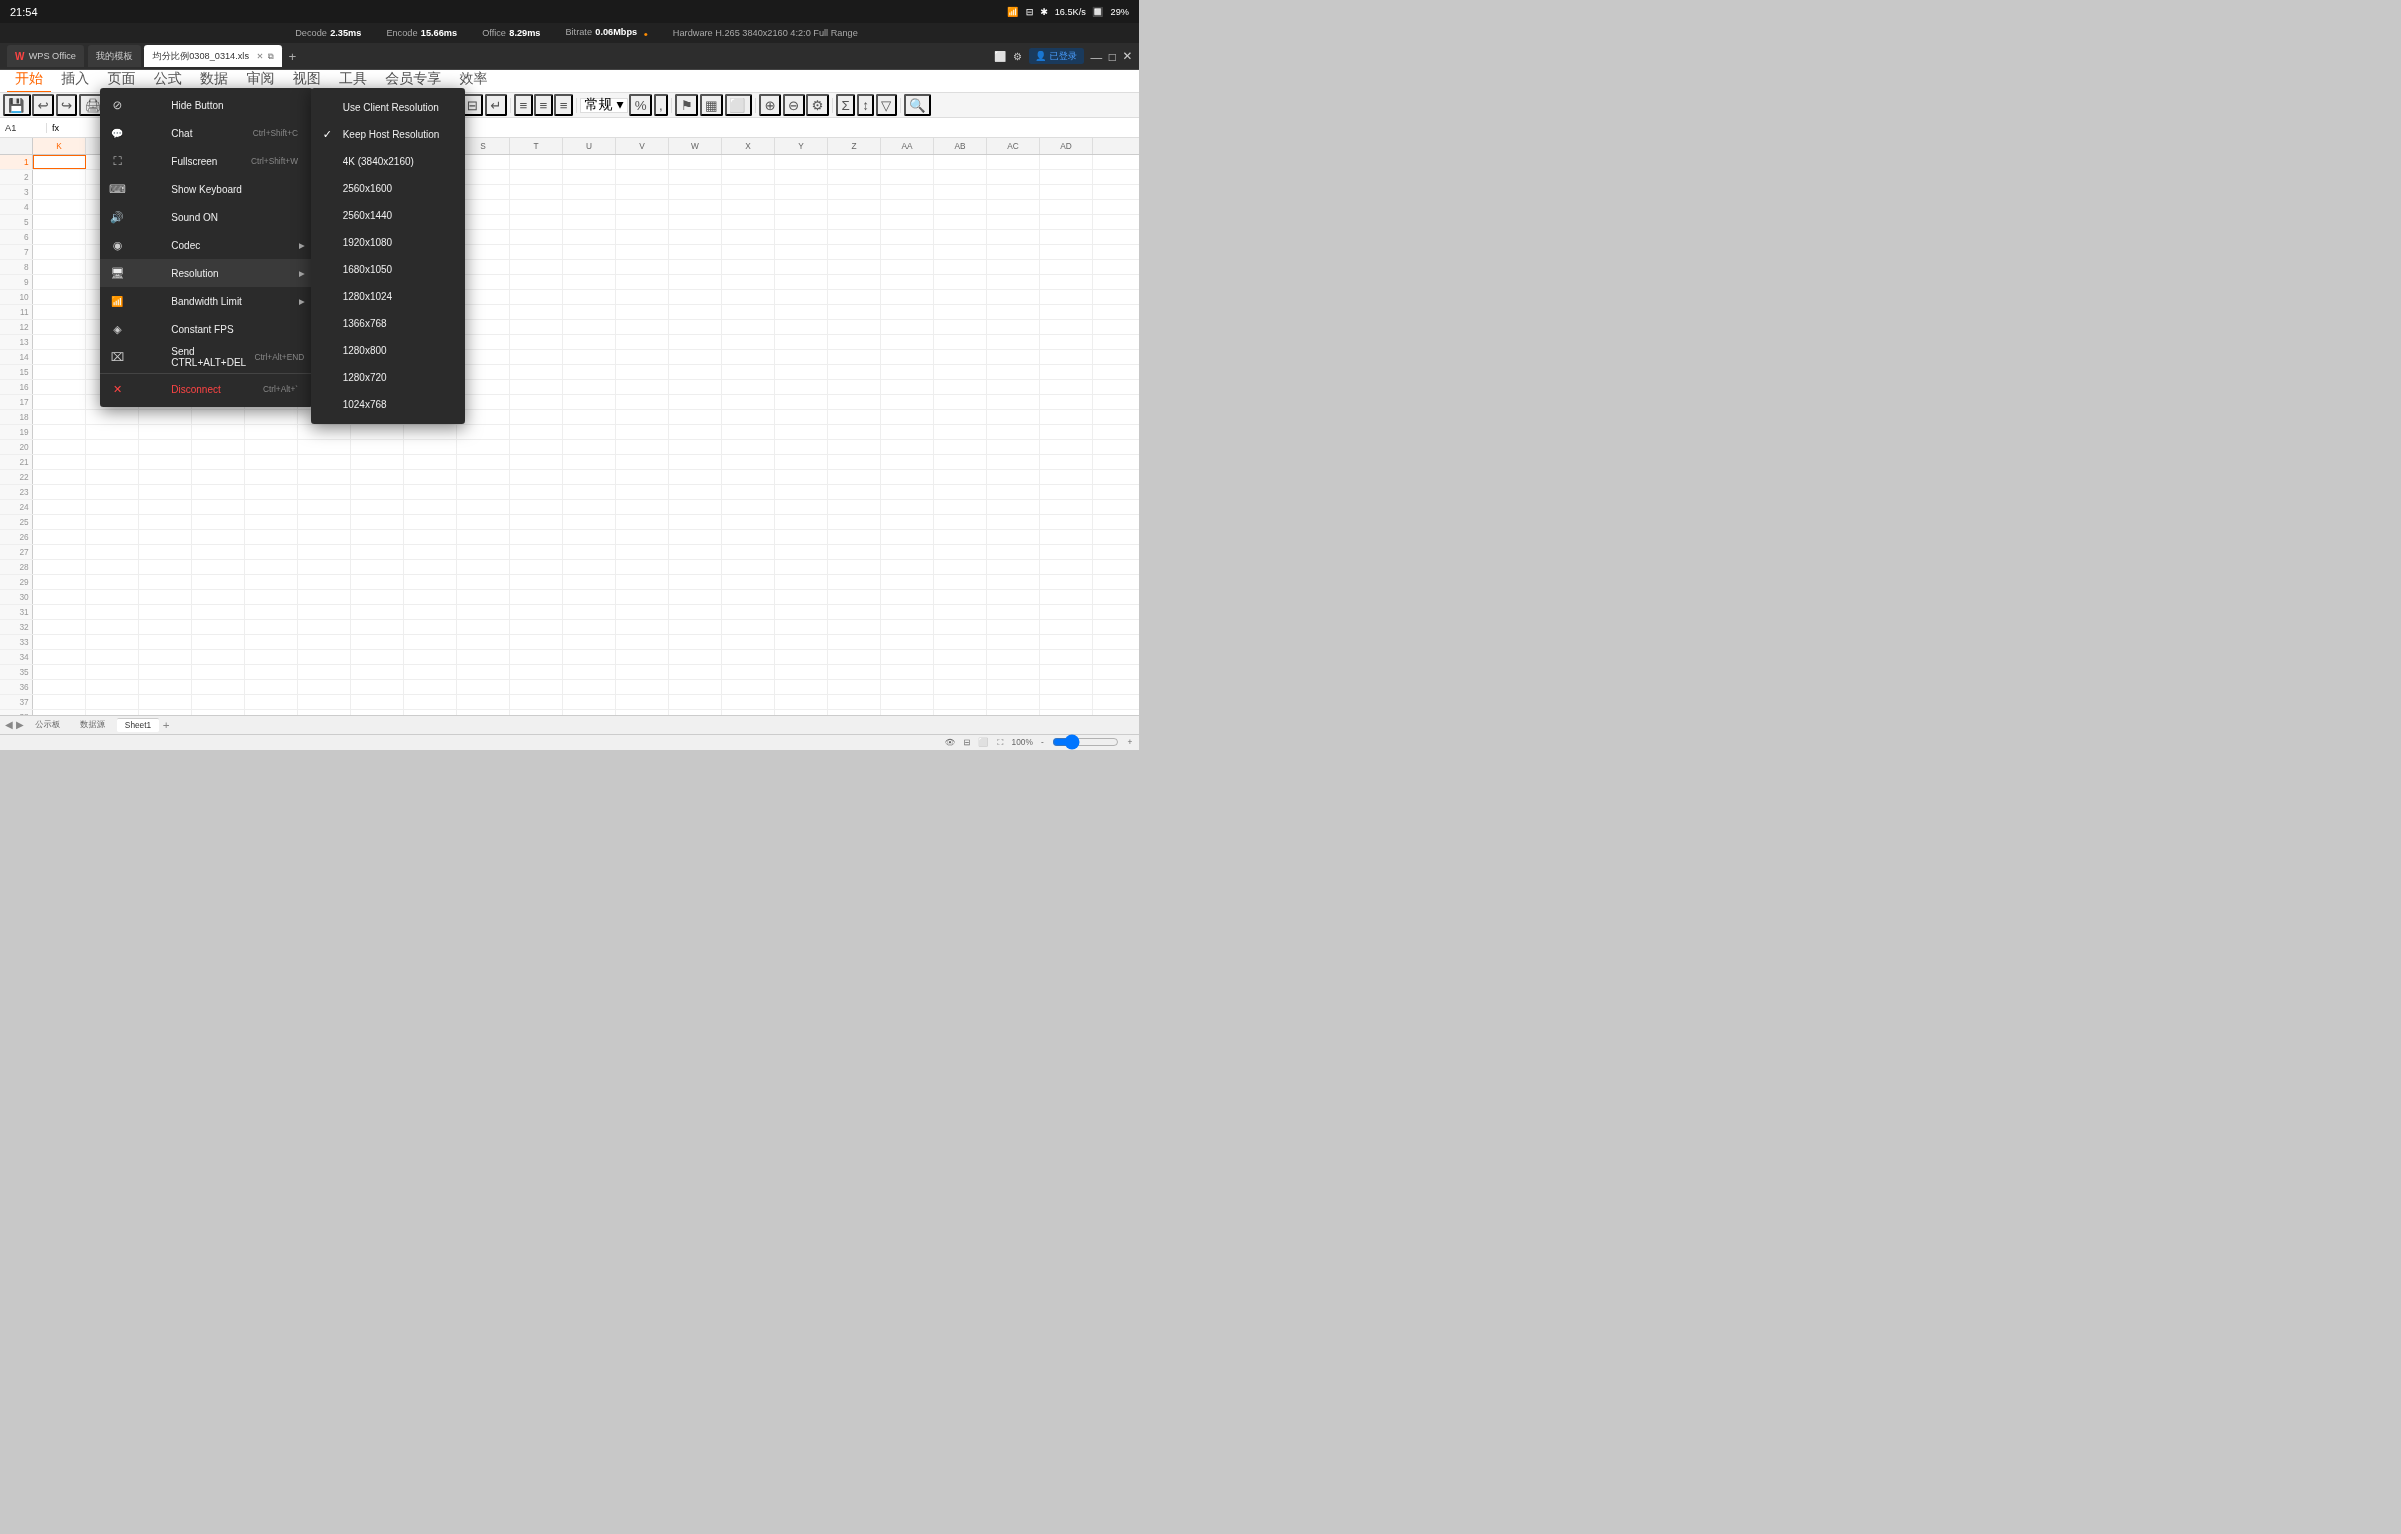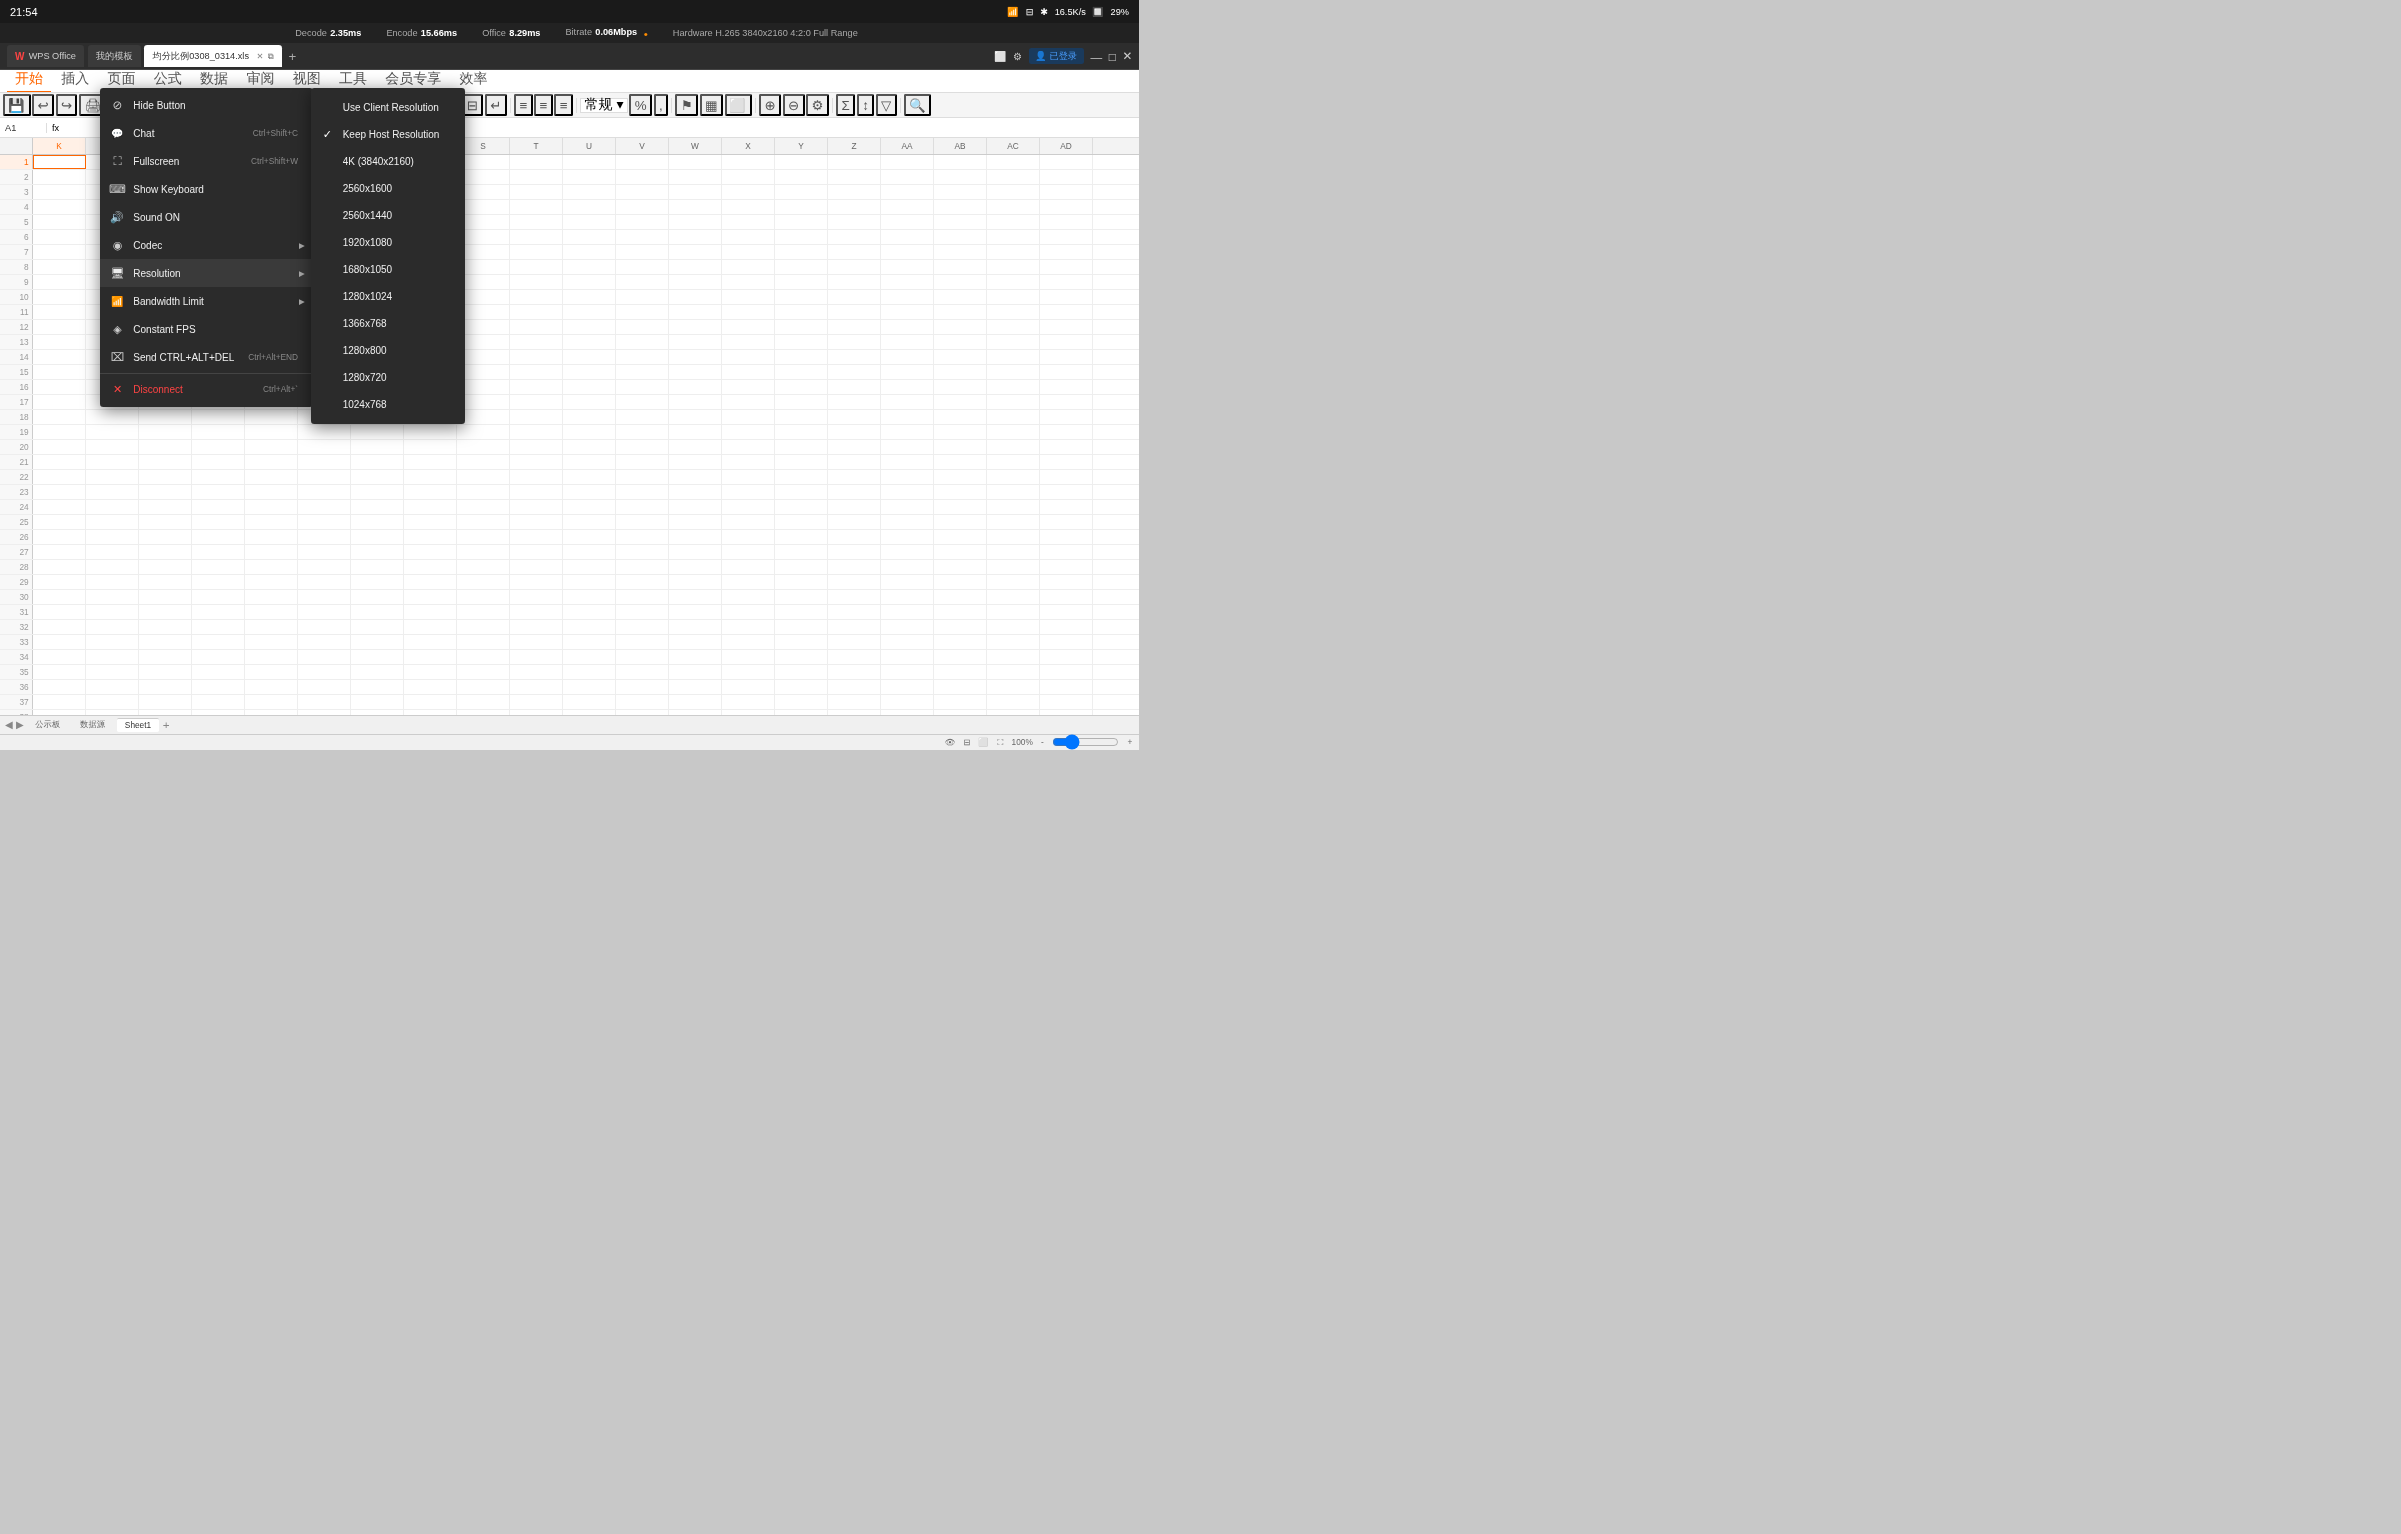--- a/index.html
+++ b/index.html
@@ -254,21 +254,21 @@
       color: #aaa;
     }
     .menu-item .icon {
       width: 15px;
       height: 15px;
       display: flex;
       align-items: center;
       justify-content: center;
       flex-shrink: 0;
     }
-    .menu-item .label { flex: 1; }
+    .menu-item .label { flex: 1; margin-left: 38px; }
     .menu-item .shortcut { color: #888; font-size: 8.3px; margin-left: auto; margin-right: 5px; }
     .menu-item.danger .label { color: #ff4444; }
     .menu-item.danger .icon { color: #ff4444; }
     .menu-sep { height: 0.8px; background: #444; margin: 1.7px 0; }
     .menu-item.active-item { background: #3a3a3a; }
 
     
     .sub-menu {
       position: absolute;
       top: 88px;

